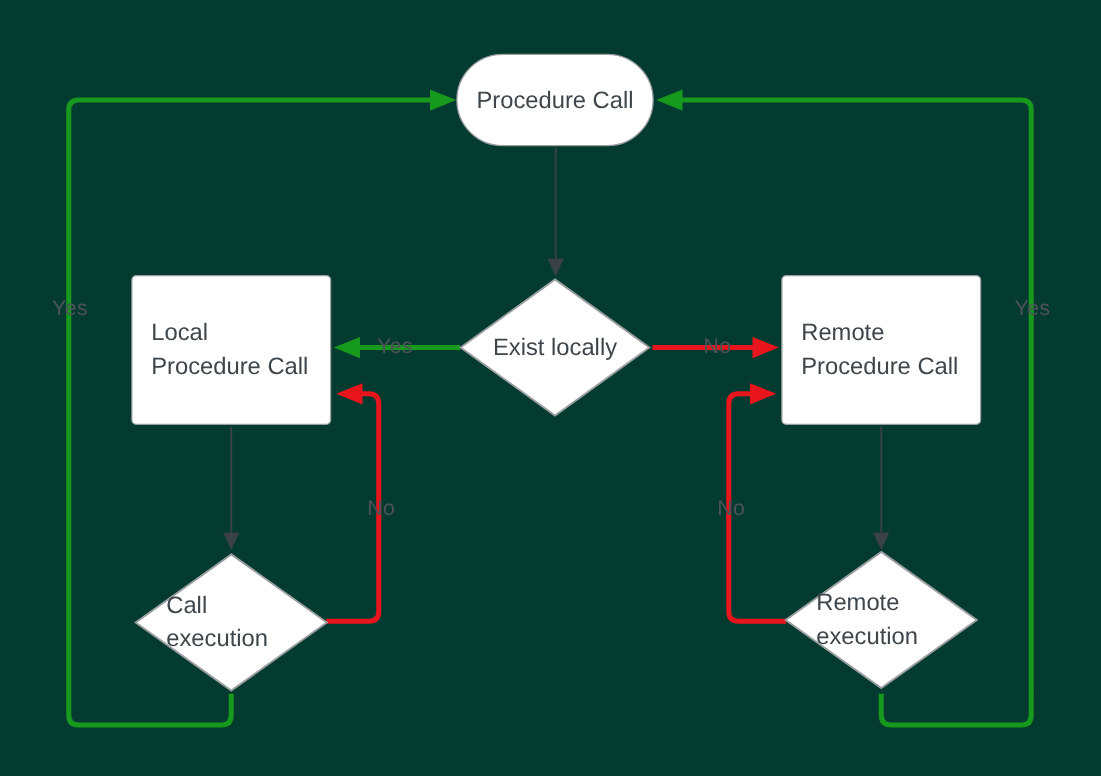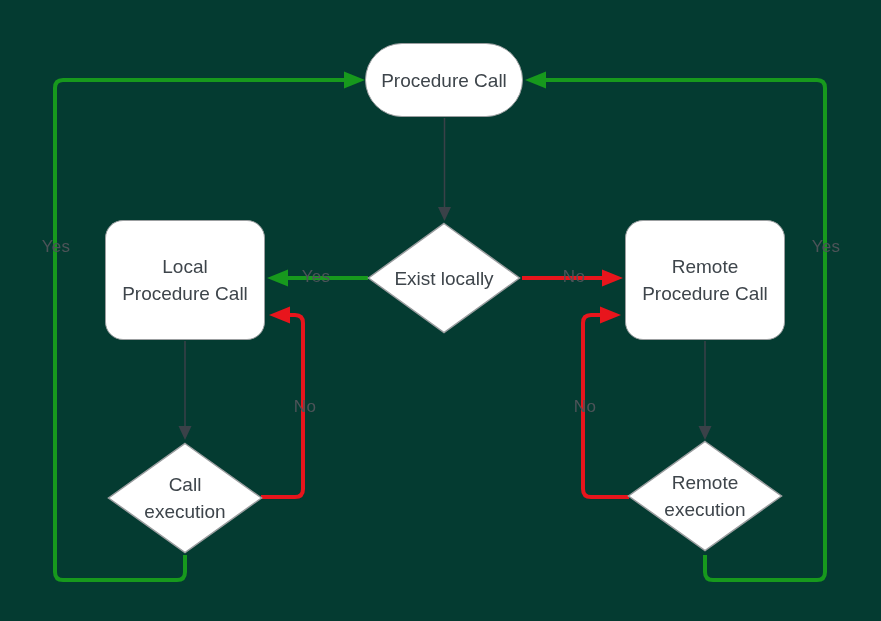--- a/index.html
+++ b/index.html
@@ -12,22 +12,22 @@
   #canvas{position:relative;width:881px;height:621px;background:var(--bg);overflow:hidden}
   #edges{position:absolute;left:0;top:0}
   .edge{fill:none}
   .edge.green{stroke:var(--green);stroke-width:4}
   .edge.red{stroke:var(--red);stroke-width:4}
   .edge.dark{stroke:var(--dark);stroke-width:1.5}
   .ah.green{fill:var(--green)}
   .ah.red{fill:var(--red)}
   .ah.dark{fill:var(--dark)}
   .node{position:absolute;display:flex;align-items:center;justify-content:center;
-        text-align:center;color:var(--node-text);font-size:19px;line-height:27px}
-  .rect{background:var(--node-fill);border:1.5px solid var(--node-border);border-radius:18px}
+        color:var(--node-text);font-size:19px;line-height:27px}
+  .rect{background:var(--node-fill);border:1.5px solid var(--node-border);border-radius:4px}
   .stadium{background:var(--node-fill);border:1.5px solid var(--node-border);border-radius:37px}
   .diamond{background:transparent}
   .diamond>svg{position:absolute;left:0;top:0}
   .diamond-poly{fill:var(--node-fill);stroke:var(--node-border);stroke-width:1.5}
   .node-label{position:relative;max-width:128px}
   .diamond .node-label{max-width:122px}
   .diamond.narrow .node-label{max-width:104px}
   .edge-label{position:absolute;transform:translate(-50%,-50%);font-weight:normal;
               font-size:17px;color:var(--edge-label);letter-spacing:.3px;white-space:nowrap}
 </style>

